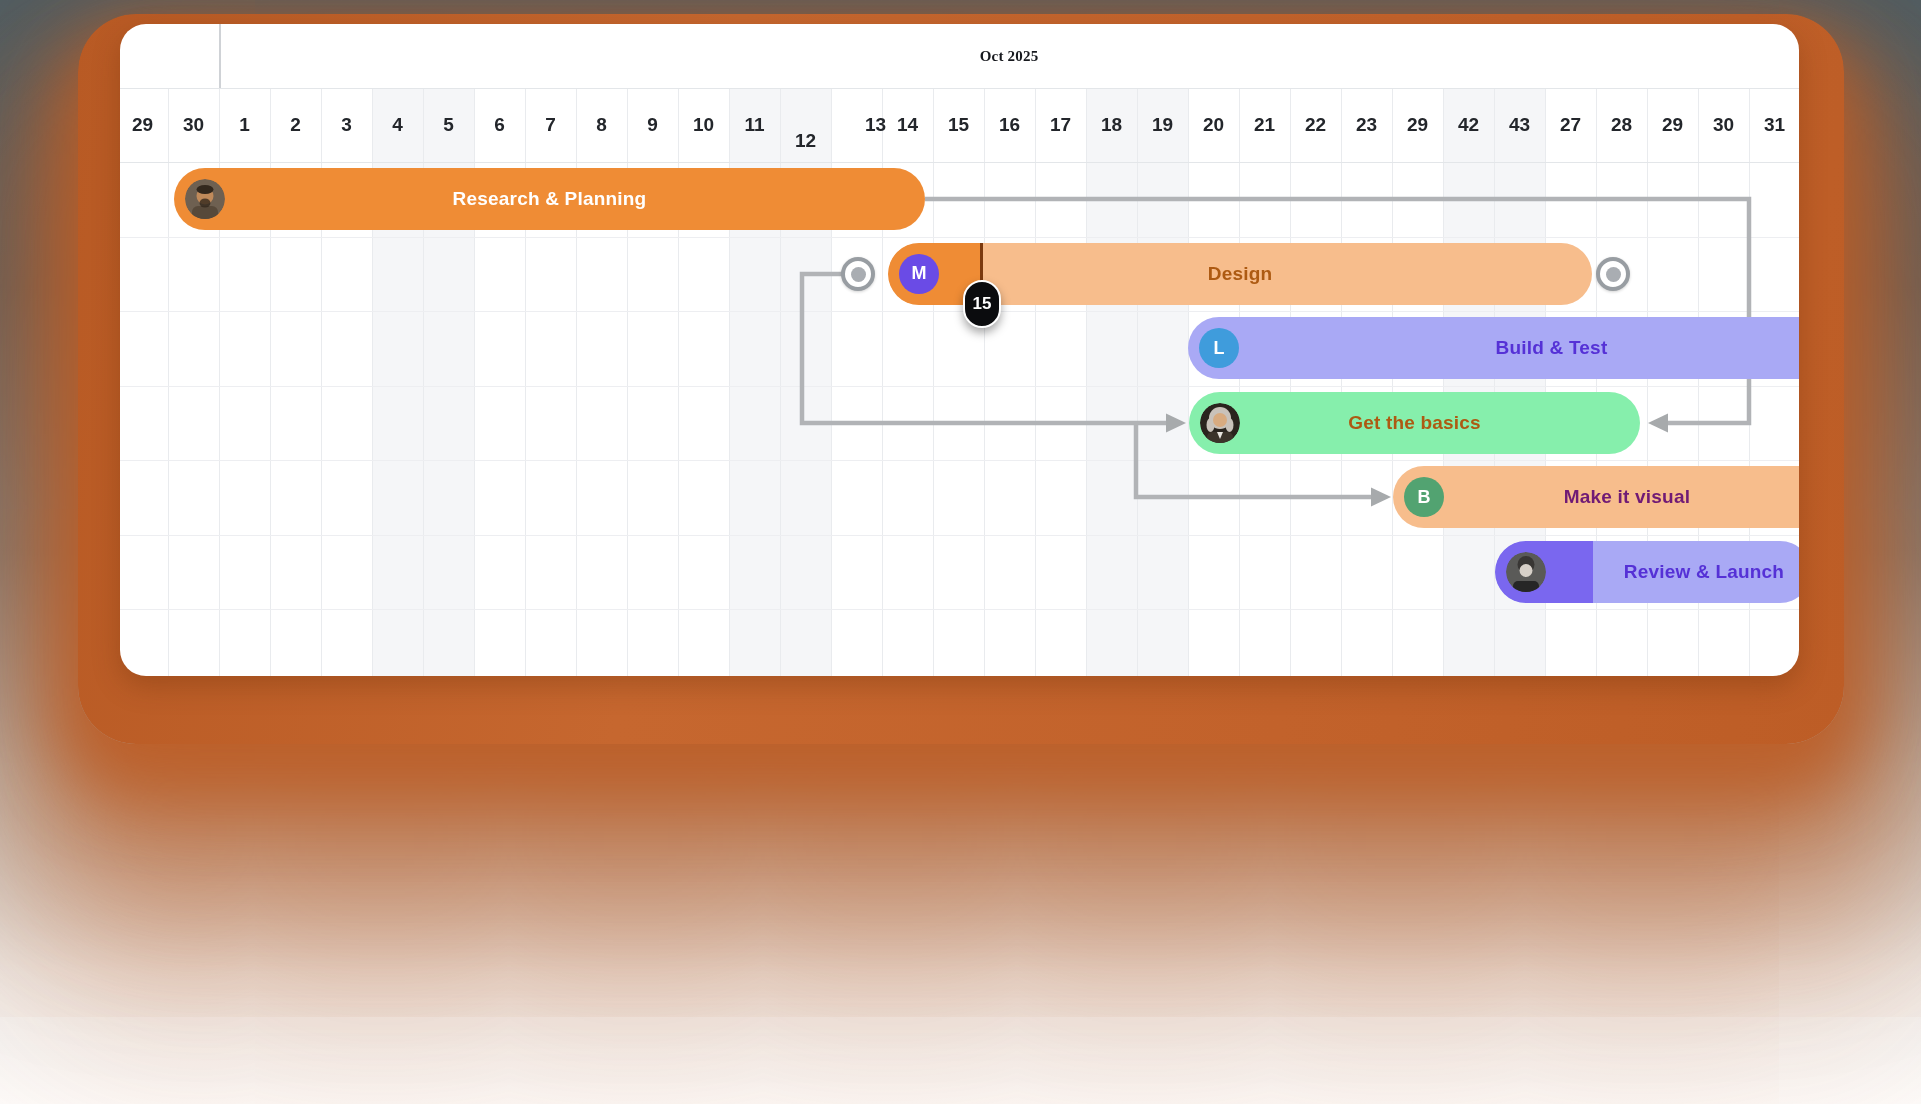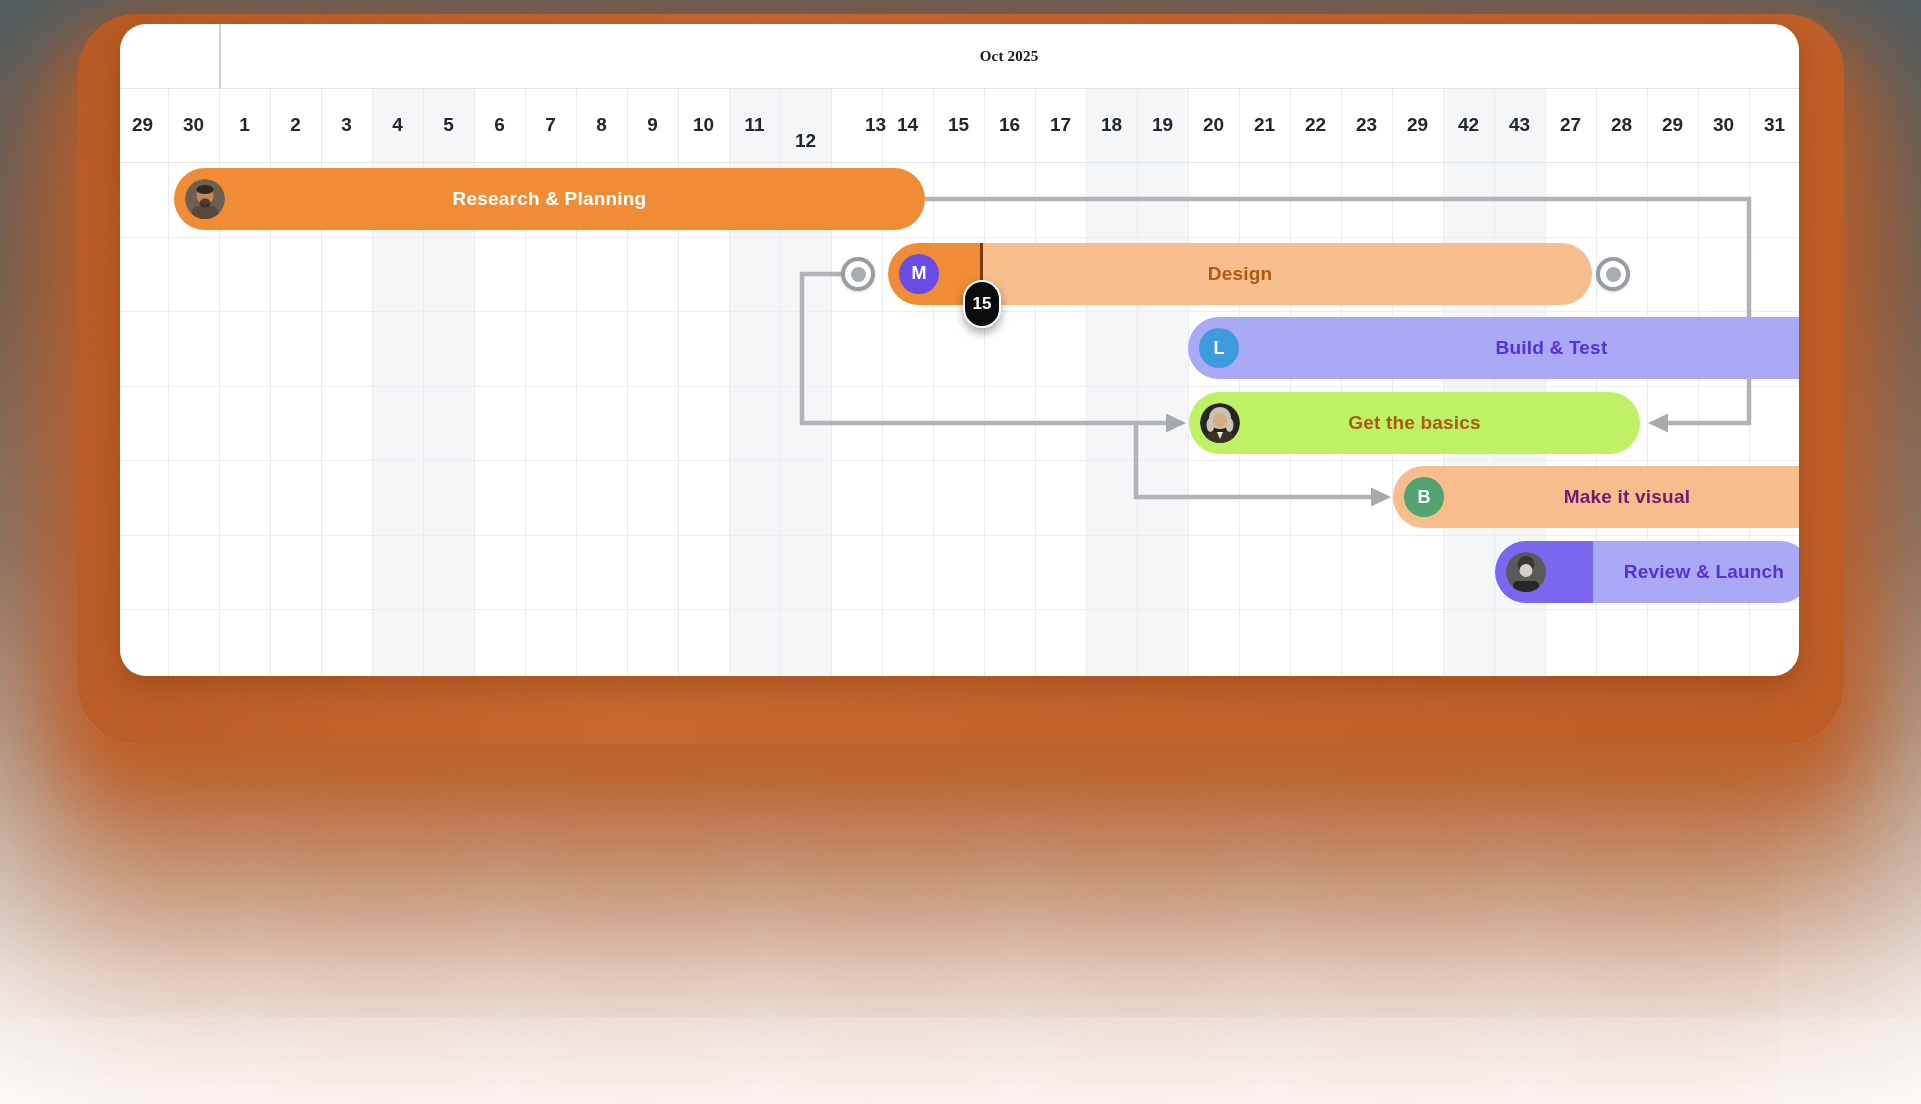--- a/index.html
+++ b/index.html
@@ -163,21 +163,21 @@
       </div>
       <div class="bar" style="left: 768px; top: 218.75px; width: 704px; background: rgb(247, 189, 140);">
         <div class="seg-dark" style="width: 94px; background: rgb(239, 140, 53);"></div>
         <div class="bar-label" style="color: rgb(173, 90, 18); left: 0px; width: 704px;">Design</div>
         <div class="avatar letter" style="left: 11px; background: rgb(106, 75, 230);">M</div>
       </div>
       <div class="bar" style="left: 1068px; top: 293.25px; width: 727px; background: rgb(169, 169, 245);">
         <div class="bar-label" style="color: rgb(85, 49, 214); left: 0px; width: 727px;">Build &amp; Test</div>
         <div class="avatar letter" style="left: 11px; background: rgb(63, 156, 220);">L</div>
       </div>
-      <div class="bar" style="left: 1069px; top: 367.75px; width: 451px; background: #bef264;">
+      <div class="bar" style="left: 1069px; top: 367.75px; width: 451px; background: #86efac;">
         <div class="bar-label" style="color: rgb(173, 90, 18); left: 0px; width: 451px;">Get the basics</div>
         <div class="avatar" style="left: 11px;"><svg viewBox="0 0 40 40" width="40" height="40">
             <circle cx="20" cy="20" r="20" fill="#2a241e"></circle>
             <circle cx="20" cy="15" r="11" fill="#c9c2ba"></circle>
             <ellipse cx="10.5" cy="22" rx="4" ry="7" fill="#c9c2ba"></ellipse>
             <ellipse cx="29.5" cy="22" rx="4" ry="7" fill="#c9c2ba"></ellipse>
             <rect x="7" y="29" width="26" height="12" rx="5" fill="#3b332a"></rect>
             <circle cx="20" cy="17" r="7" fill="#d8ab80"></circle>
             <polygon points="17,29 23,29 20,36" fill="#e8e4de"></polygon>
           </svg></div>

